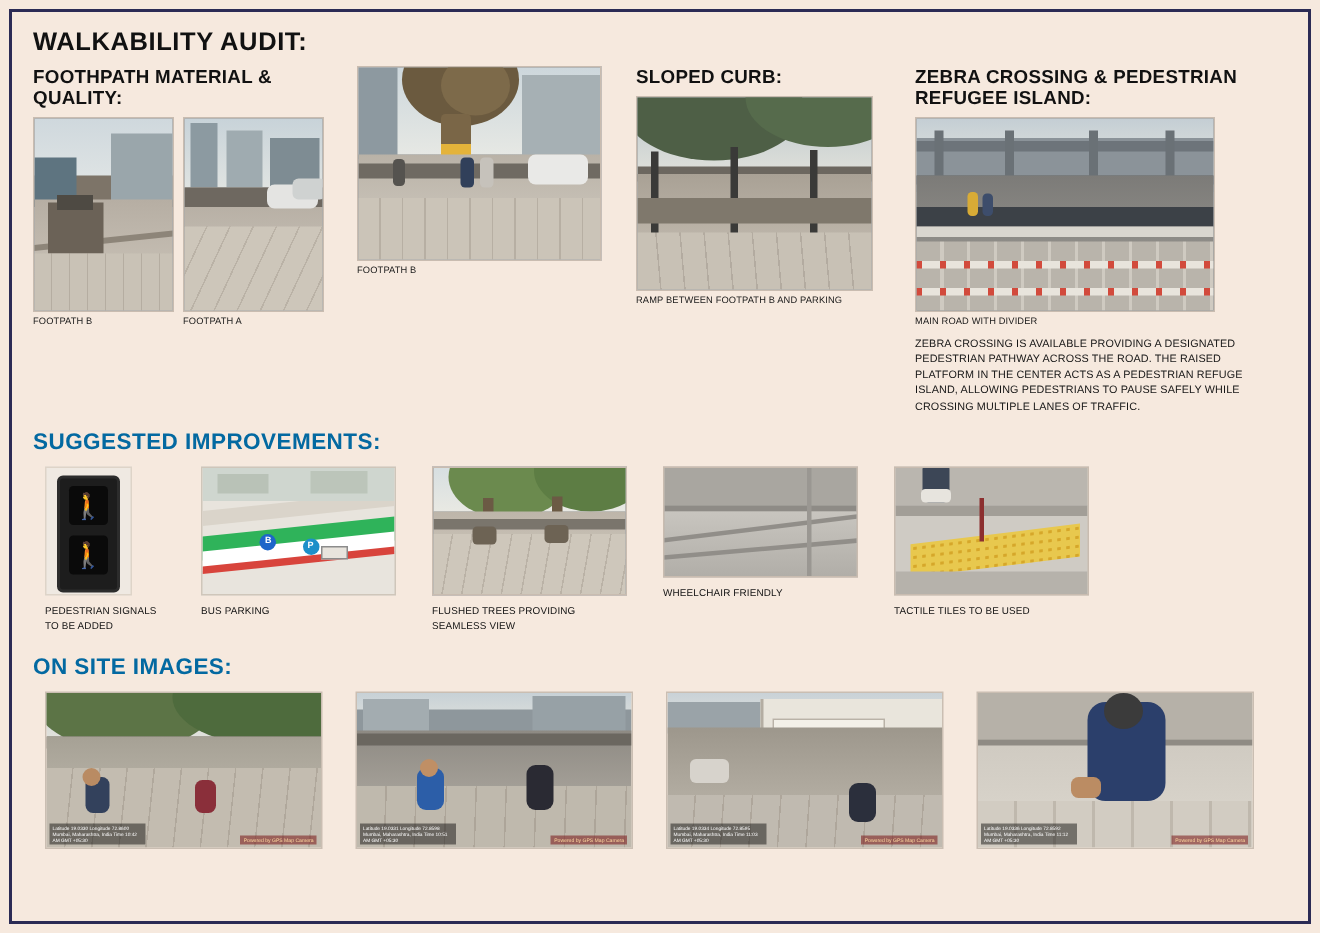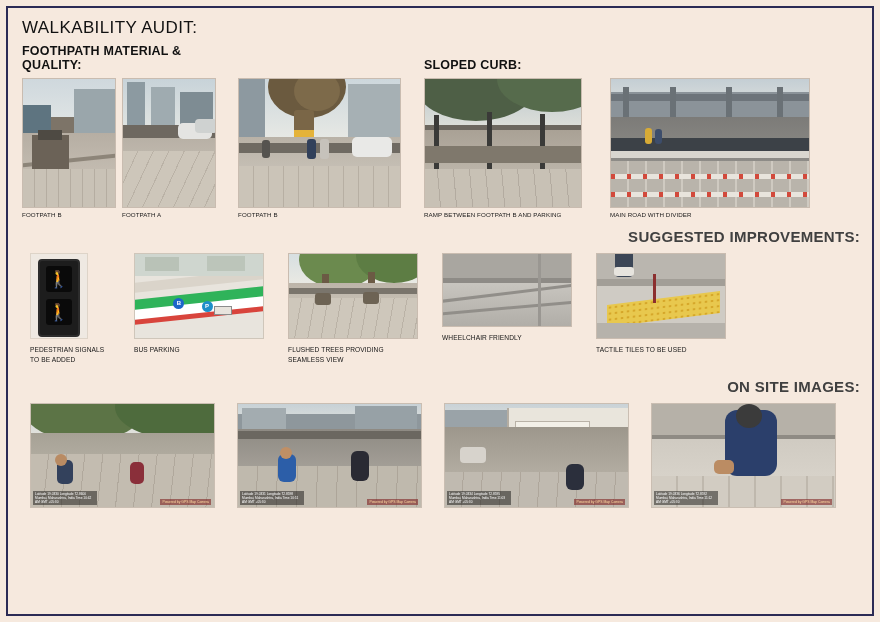--- a/index.html
+++ b/index.html
@@ -24,48 +24,47 @@
   .poster-inner {
     position: relative;
     width: 100%;
     height: 100%;
     border: 2px solid #2b2b55;
     box-sizing: border-box;
     padding: 8px 12px 0 14px;
   }
   h1.main-title {
     font-size: 17px;
-    font-weight: normal;
+    font-weight: bold;
     letter-spacing: 0.4px;
     color: #111;
     margin: 2px 0 6px 0;
     text-transform: uppercase;
   }
   .section-title {
     font-size: 12.5px;
     font-weight: bold;
     color: #111;
     text-transform: uppercase;
     letter-spacing: 0.2px;
     margin: 0 0 6px 0;
   }
   .big-section-title {
     font-size: 15px;
     font-weight: bold;
-    color: #404040;
+    color: #0369a1;
     text-transform: uppercase;
     letter-spacing: 0.3px;
     margin: 10px 0 8px 0;
-    text-align: right;
   }
 
   
   .audit-row {
     display: flex;
-    align-items: flex-end;
+    align-items: flex-start;
     gap: 16px;
   }
   .col-material { width: 200px; }
   .col-obstruct { width: 170px; }
   .col-curb { width: 170px; }
   .col-zebra { width: 235px; }
 
   .photo-pair {
     display: flex;
     gap: 6px;
@@ -273,39 +272,41 @@
           <div class="bar" style="left:6%;width:5px;top:28%;height:52%;background:#3a3a38;"></div>
           <div class="bar" style="left:40%;width:5px;top:26%;height:54%;background:#3a3a38;"></div>
           <div class="bar" style="left:74%;width:5px;top:27%;height:53%;background:#3a3a38;"></div>
           <div class="bar" style="left:0;right:0;top:52%;height:14%;background:#7f786c;"></div>
           <div class="bar" style="left:0;right:0;bottom:0;height:30%;background:repeating-linear-gradient(85deg,#c8c1b5 0 15px,#b3aba0 15px 16px);"></div>
         </div>
         <div class="cap">RAMP BETWEEN FOOTPATH B AND PARKING</div>
       </div>
 
       <div class="col-zebra">
+        <div class="section-title">ZEBRA CROSSING &amp; PEDESTRIAN REFUGEE ISLAND:</div>
         <div class="photo" style="width:200px;height:130px;">
           <div class="sky" style="background:linear-gradient(#c4ced4,#e6e6e0);height:30%;"></div>
           <div class="bar" style="left:0;right:0;top:10%;height:28%;background:#8b9399;"></div>
           <div class="bar" style="left:0;right:0;top:12%;height:5%;background:#6d747a;"></div>
           <div class="bar" style="left:0;right:0;top:30%;height:4%;background:#5f666b;"></div>
           <div class="bar" style="left:6%;width:6px;top:6%;height:34%;background:#6a7176;"></div>
           <div class="bar" style="left:30%;width:6px;top:6%;height:34%;background:#6a7176;"></div>
           <div class="bar" style="left:58%;width:6px;top:6%;height:34%;background:#6a7176;"></div>
           <div class="bar" style="left:84%;width:6px;top:6%;height:34%;background:#6a7176;"></div>
           <div class="ground" style="background:linear-gradient(#7c7b78,#a09d97);height:70%;"></div>
           <div class="bar" style="left:0;right:0;top:46%;height:10%;background:#3c4147;"></div>
           <div class="bar" style="left:0;right:0;top:56%;height:6%;background:#d9d6cf;"></div>
           <div class="blob" style="left:17%;top:38%;width:7px;height:16px;background:#d8ab36;border-radius:3px;"></div>
           <div class="blob" style="left:22%;top:39%;width:7px;height:15px;background:#3d4d6b;border-radius:3px;"></div>
           <div class="bar" style="left:0;right:0;bottom:0;height:36%;background:repeating-linear-gradient(90deg,#b9b4ab 0 16px,#cfcac1 16px 18px);"></div>
           <div class="bar" style="left:0;right:0;bottom:22%;height:5px;background:repeating-linear-gradient(90deg,#d24a3c 0 4px,#e8e4dc 4px 16px);"></div>
           <div class="bar" style="left:0;right:0;bottom:8%;height:5px;background:repeating-linear-gradient(90deg,#d24a3c 0 4px,#e8e4dc 4px 16px);"></div>
         </div>
         <div class="cap">MAIN ROAD WITH DIVIDER</div>
+        <div class="body-text" style="margin-top:6px;">ZEBRA CROSSING IS AVAILABLE PROVIDING A DESIGNATED PEDESTRIAN PATHWAY ACROSS THE ROAD. THE RAISED PLATFORM IN THE CENTER ACTS AS A PEDESTRIAN REFUGE ISLAND, ALLOWING PEDESTRIANS TO PAUSE SAFELY WHILE CROSSING MULTIPLE LANES OF TRAFFIC.</div>
       </div>
     </div>
 
     <div class="big-section-title">SUGGESTED IMPROVEMENTS:</div>
 
     <div class="improve-row">
 
       <div class="improve-item" style="width:80px;">
         <div class="photo" style="width:58px;height:86px;background:#efe9e2;border-color:#ded4c8;">
           <div class="signal-box">

